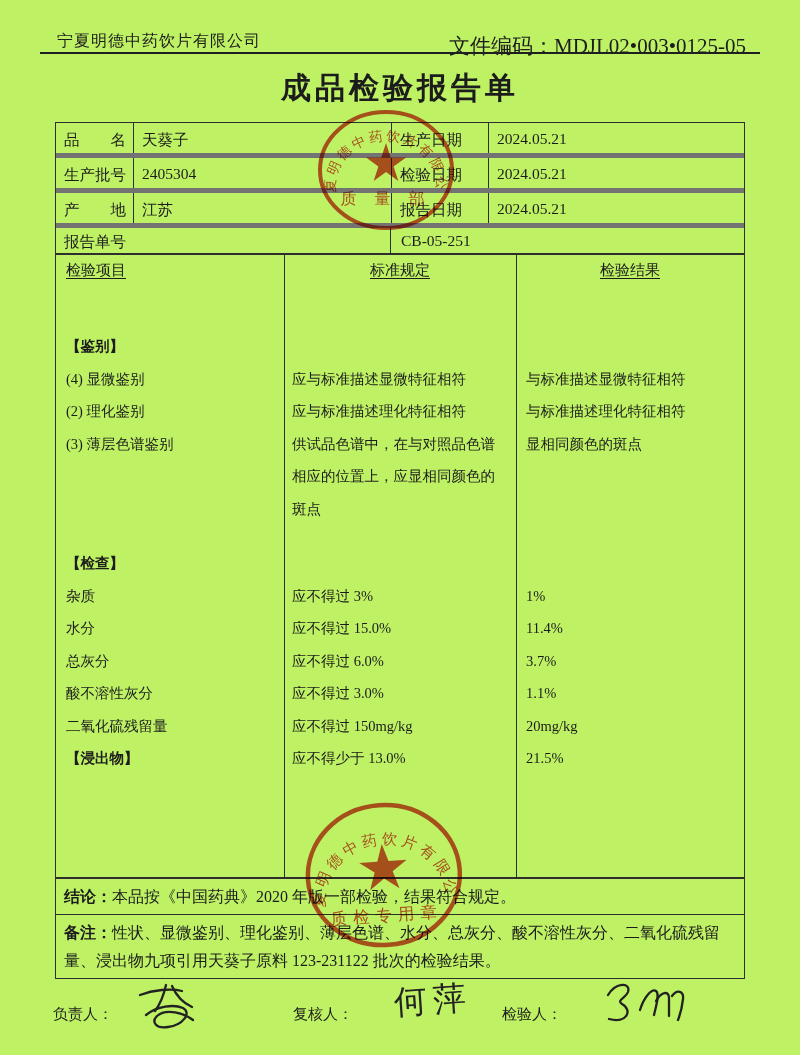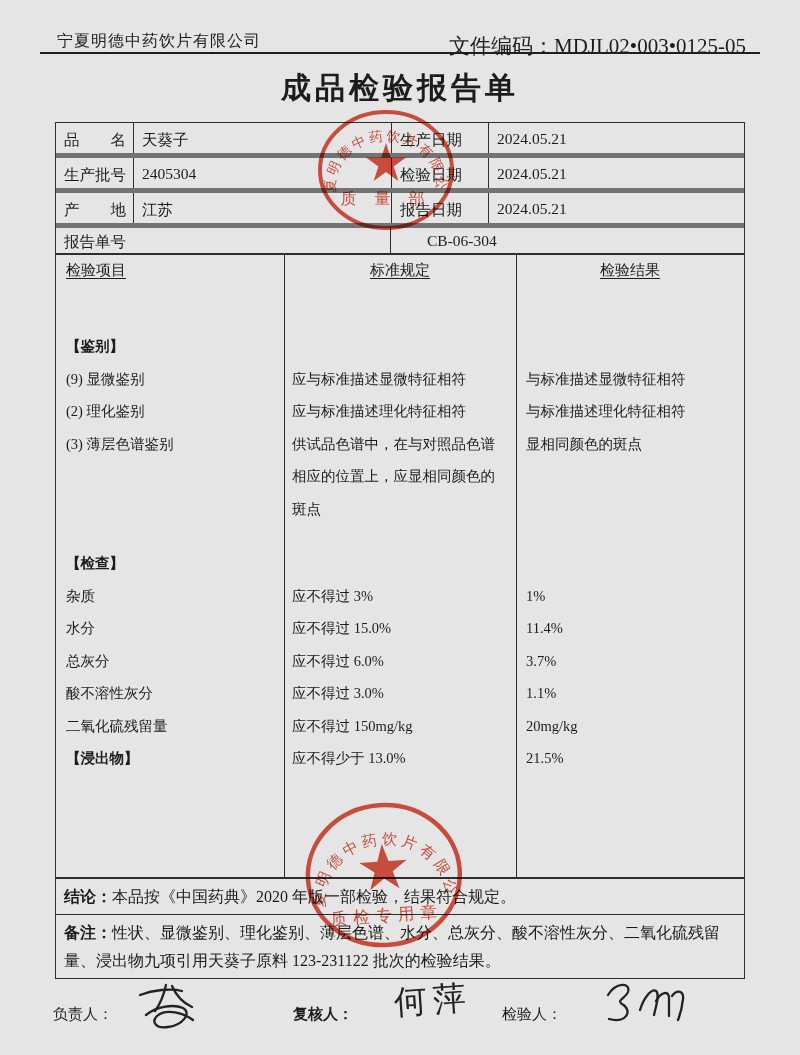--- a/index.html
+++ b/index.html
@@ -1,36 +1,36 @@
 <!DOCTYPE html>
 <html><head>
 <meta charset="utf-8">
 <style>
   html,body{margin:0;padding:0;background:#fff;}
   .page{
-    position:relative;width:800px;height:1055px;background:#e5e5e5;
+    position:relative;width:800px;height:1055px;background:#bef264;
     color:#1c1c1c;font-family:"Liberation Serif","DejaVu Serif",serif;
     overflow:hidden;
   }
   
   .company{position:absolute;left:57px;top:31px;font-size:16px;letter-spacing:1px;}
   .doccode{position:absolute;right:54px;top:32px;font-size:21px;}
   .hrule{position:absolute;left:40px;top:52px;width:720px;height:2px;background:#1f1f1f;}
   .title{position:absolute;left:0;top:68px;width:800px;text-align:center;
          font-size:30px;font-weight:bold;letter-spacing:4px;}
   
   .info-table{position:absolute;left:55px;top:122px;width:690px;
               border:1px solid #2e2e2e;box-sizing:border-box;font-size:15.5px;}
   .info-row{display:flex;height:35px;border-bottom:5px solid #737373;box-sizing:border-box;}
   .ic{box-sizing:border-box;padding:7px 8px 0 8px;white-space:nowrap;overflow:hidden;}
   .ic.l1{width:78px;border-right:1px solid #2e2e2e;}
   .ic.v1{width:258px;border-right:1px solid #2e2e2e;}
   .ic.l2{width:97px;border-right:1px solid #2e2e2e;}
   .ic.v2{flex:1;}
-  .info-last{display:flex;height:26px;box-sizing:border-box;gap:26px;}
+  .info-last{display:flex;height:26px;box-sizing:border-box;}
   .info-last .rl{width:335px;border-right:1px solid #2e2e2e;box-sizing:border-box;padding:4px 8px 0 8px;}
   .info-last .rv{flex:1;padding:4px 8px 0 10px;}
   
   .main-table{position:absolute;left:55px;top:253px;width:690px;height:625px;
               border:1px solid #2e2e2e;box-sizing:border-box;}
   .vline{position:absolute;top:0;bottom:0;width:1px;background:#2e2e2e;}
   .vline.p1{left:228px;}
   .vline.p2{left:460px;}
   .thead{display:flex;padding-top:7px;height:22px;font-size:15px;}
   .th{text-decoration:underline;text-underline-offset:3px;}
@@ -46,21 +46,21 @@
   
   .concl{position:absolute;left:55px;top:878px;width:690px;height:37px;
          border:1px solid #2e2e2e;box-sizing:border-box;font-size:16px;padding:8px 8px 0 8px;}
   .remark{position:absolute;left:55px;top:914px;width:690px;height:65px;
           border:1px solid #2e2e2e;border-top:none;box-sizing:border-box;
           font-size:16px;line-height:28px;padding:5px 8px 0 8px;}
   .seclabel{font-weight:bold;}
   
   .flabel{position:absolute;top:1005px;font-size:15px;}
   .flabel.f1{left:53px;}
-  .flabel.f2{left:293px;font-weight:bold;}
+  .flabel.f2{left:293px;}
   .flabel.f3{left:502px;}
   .sig-svg{position:absolute;}
   .sig1{left:126px;top:980px;}
   .sig3{left:596px;top:977px;}
   .sig-name{position:absolute;left:394px;top:978px;font-size:33px;letter-spacing:6px;
             transform:rotate(-4deg);color:#222;}
   
   .stamp{position:absolute;opacity:0.87;mix-blend-mode:multiply;}
   .stamp-top{left:306px;top:100px;}
   .stamp-bottom{left:294px;top:797px;transform:rotate(-4deg);}
@@ -92,40 +92,40 @@
         </div>
         <div class="info-row">
           <div class="ic l1">产　　地</div>
           <div class="ic v1">江苏</div>
           <div class="ic l2">报告日期</div>
           <div class="ic v2">2024.05.21</div>
         </div>
       </div>
     <div class="info-last">
       <div class="rl">报告单号</div>
-      <div class="rv">CB-06-304</div>
+      <div class="rv">CB-05-251</div>
     </div>
   </div>
 
   <div class="main-table">
     <div class="vline p1"></div>
     <div class="vline p2"></div>
     <div class="thead">
       <div class="th1"><span class="th">检验项目</span></div>
       <div class="th2"><span class="th">标准规定</span></div>
       <div class="th3"><span class="th">检验结果</span></div>
     </div>
     <div class="rows">
         <div class="trow bold">
           <div class="td1">【鉴别】</div>
           <div class="td2"></div>
           <div class="td3"></div>
         </div>
         <div class="trow">
-          <div class="td1">(9) 显微鉴别</div>
+          <div class="td1">(4) 显微鉴别</div>
           <div class="td2">应与标准描述显微特征相符</div>
           <div class="td3">与标准描述显微特征相符</div>
         </div>
         <div class="trow">
           <div class="td1">(2) 理化鉴别</div>
           <div class="td2">应与标准描述理化特征相符</div>
           <div class="td3">与标准描述理化特征相符</div>
         </div>
         <div class="trow">
           <div class="td1">(3) 薄层色谱鉴别</div>

